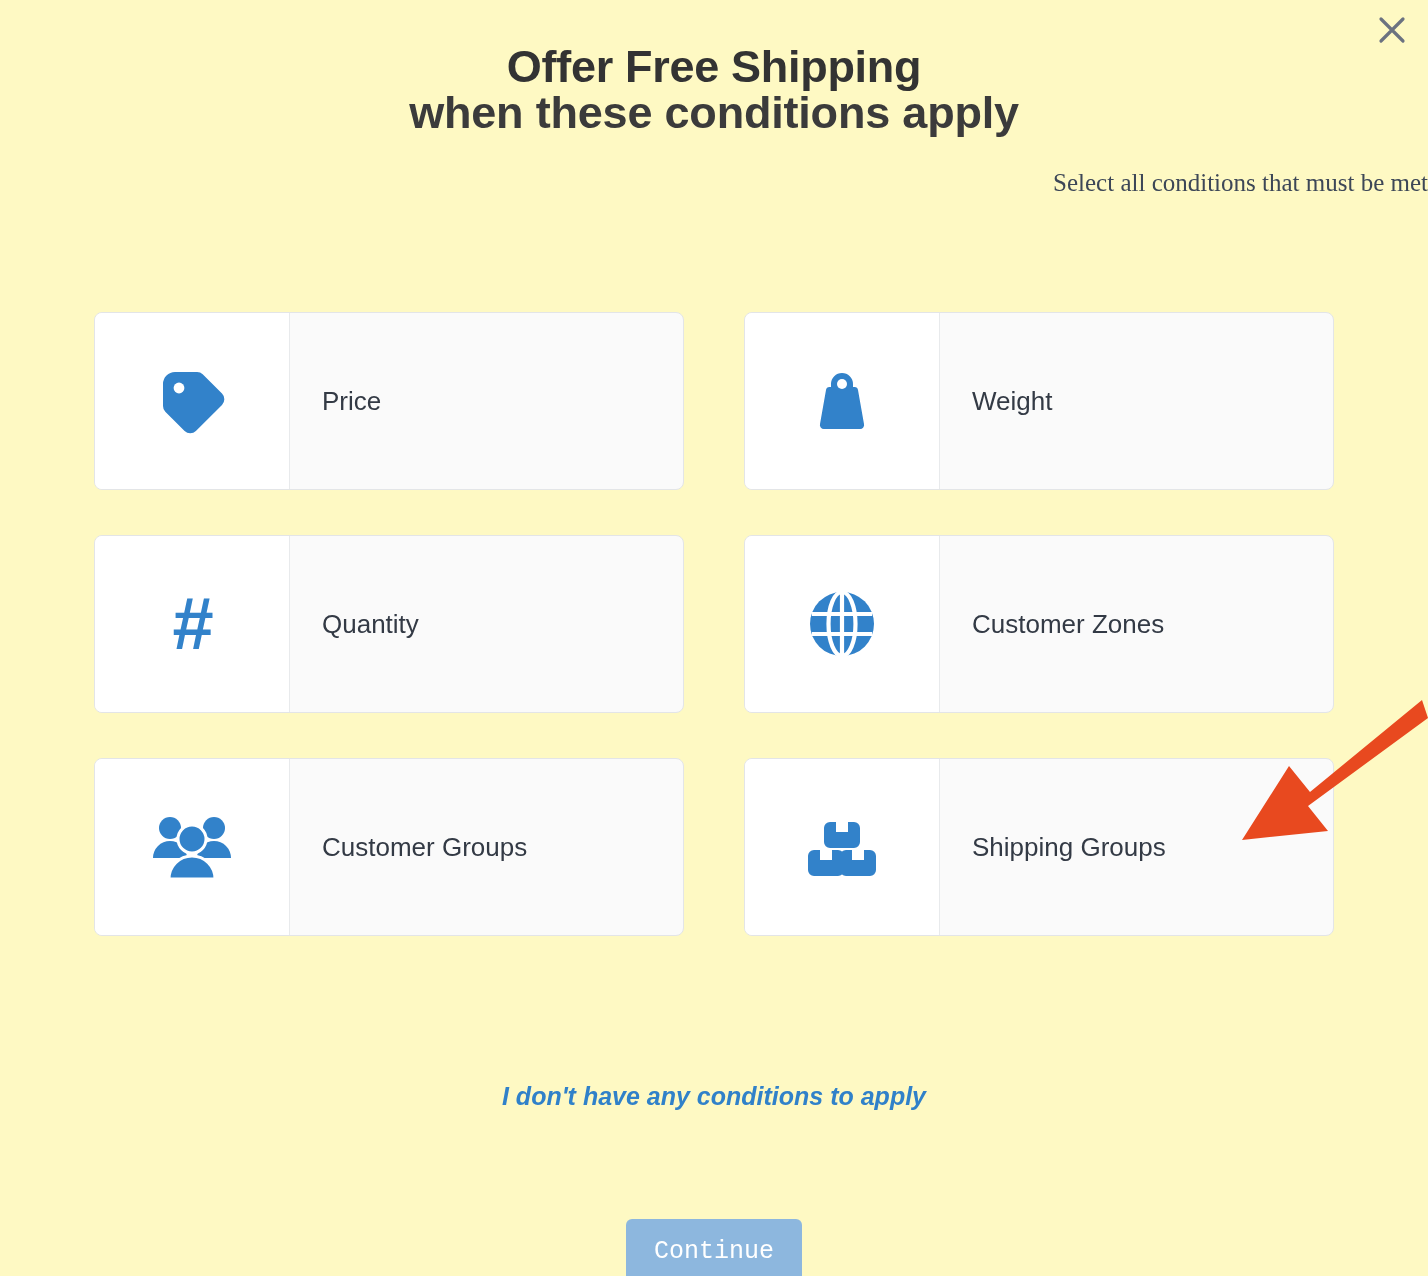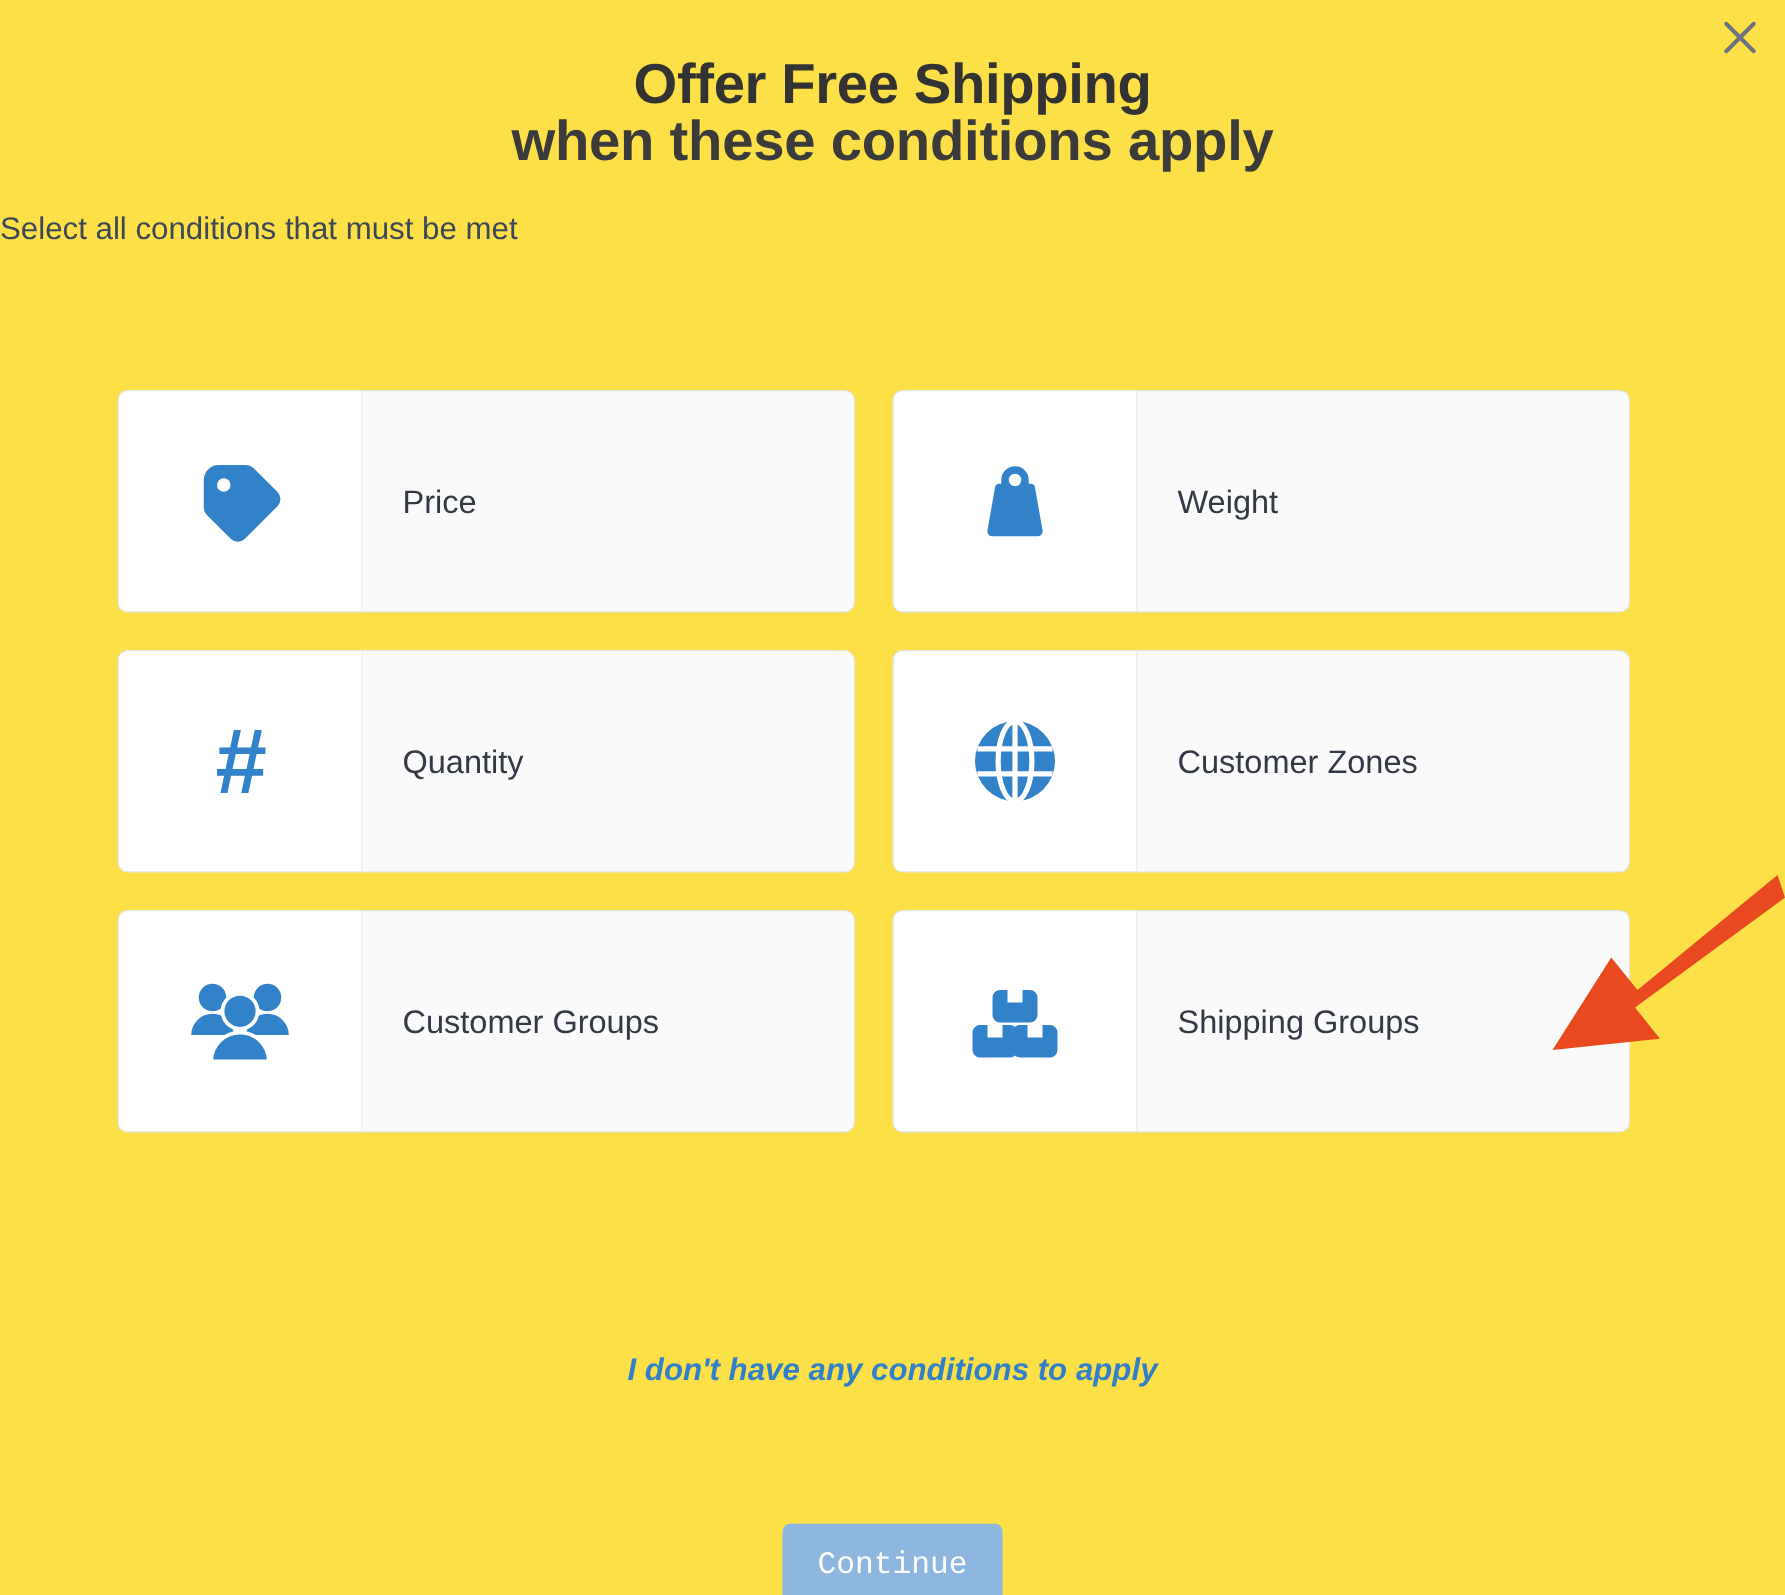--- a/index.html
+++ b/index.html
@@ -11,21 +11,21 @@
     height: 1276px;
     background: #ffffff;
     font-family: "Liberation Sans", sans-serif;
     position: relative;
     overflow: hidden;
   }
 
   .modal {
     position: absolute;
     inset: 0;
-    background: #fde047;
+    background: #fef9c3;
   }
 
   
   .close-btn {
     position: absolute;
     top: 8px;
     right: 14px;
     width: 44px;
     height: 44px;
     display: flex;
@@ -48,37 +48,37 @@
   }
   .title .line2 {
     display: block;
     font-weight: bold;
     color: #3b3b3b;
     letter-spacing: -0.2px;
   }
   .subtitle {
     margin: 0;
     padding-top: 33px;
-    text-align: left;
+    text-align: right;
     font-size: 25px;
     color: #3d4757;
     font-weight: normal;
+    font-family: Liberation Serif, serif;
   }
 
   
   .options {
     position: absolute;
     left: 94px;
     top: 312px;
     width: 1240px;
     display: grid;
     grid-template-columns: 590px 590px;
     grid-column-gap: 60px;
     grid-row-gap: 45px;
-    gap: 30px;
   }
   .option-card {
     display: flex;
     height: 178px;
     border: 1px solid #e3e5e7;
     border-radius: 8px;
     background: #fafafa;
     overflow: hidden;
     cursor: pointer;
     box-sizing: border-box;

